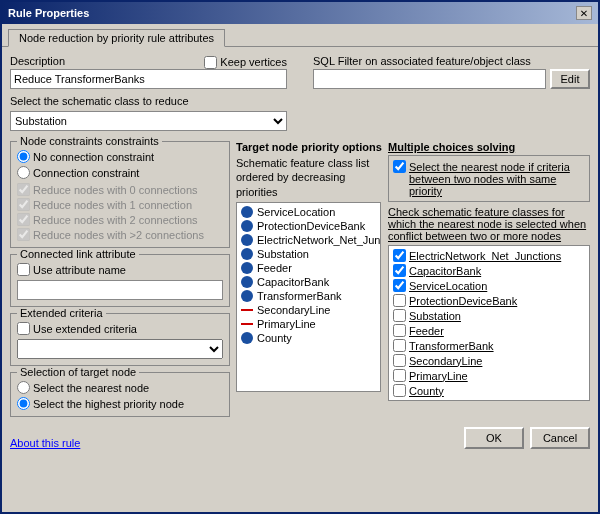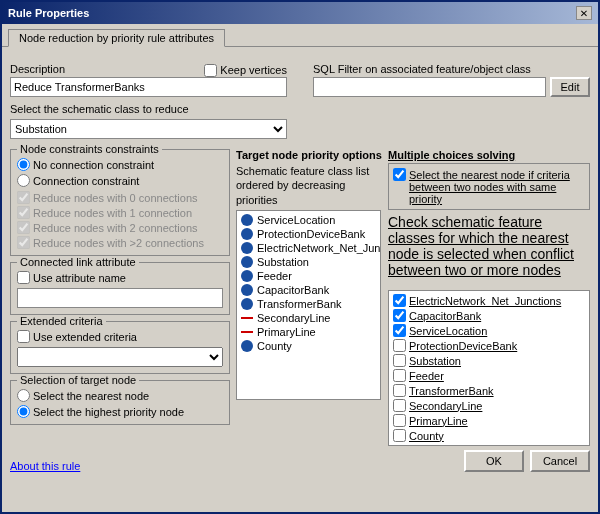--- a/index.html
+++ b/index.html
@@ -285,21 +285,20 @@
     }
 
     .sql-input {
       flex: 1;
     }
 
     .top-section {
       display: flex;
       gap: 26px;
       margin-bottom: 4px;
-      margin-top: 8px;
     }
 
     .top-left {
       flex: 1;
     }
 
     .top-right {
       flex: 1;
     }
 
@@ -482,21 +481,21 @@
           <div style="border:1px solid #888; padding:4px; margin-bottom:4px;">
             <label class="checkbox-label">
               <input type="checkbox" checked="" style="">
               <span>Select the nearest node if criteria</span>
             </label>
             <div style="font-size:11px; margin-left:16px;">
               <span>between two nodes with same</span>
               <span>priority</span>
             </div>
           </div>
-          <div style="font-size:14px; margin-bottom:12px;">Check schematic feature classes for which the nearest node is selected when conflict between two or more nodes</div>
+          <div style="font-size:11px; margin-bottom:3px;">Check schematic feature classes for which the nearest node is selected when conflict between two or more nodes</div>
           <div class="check-feature-list">
             <div class="check-feature-item">
               <input type="checkbox" checked="" style="">
               <span>ElectricNetwork_Net_Junctions</span>
             </div>
             <div class="check-feature-item">
               <input type="checkbox" checked="" style="">
               <span>CapacitorBank</span>
             </div>
             <div class="check-feature-item">

